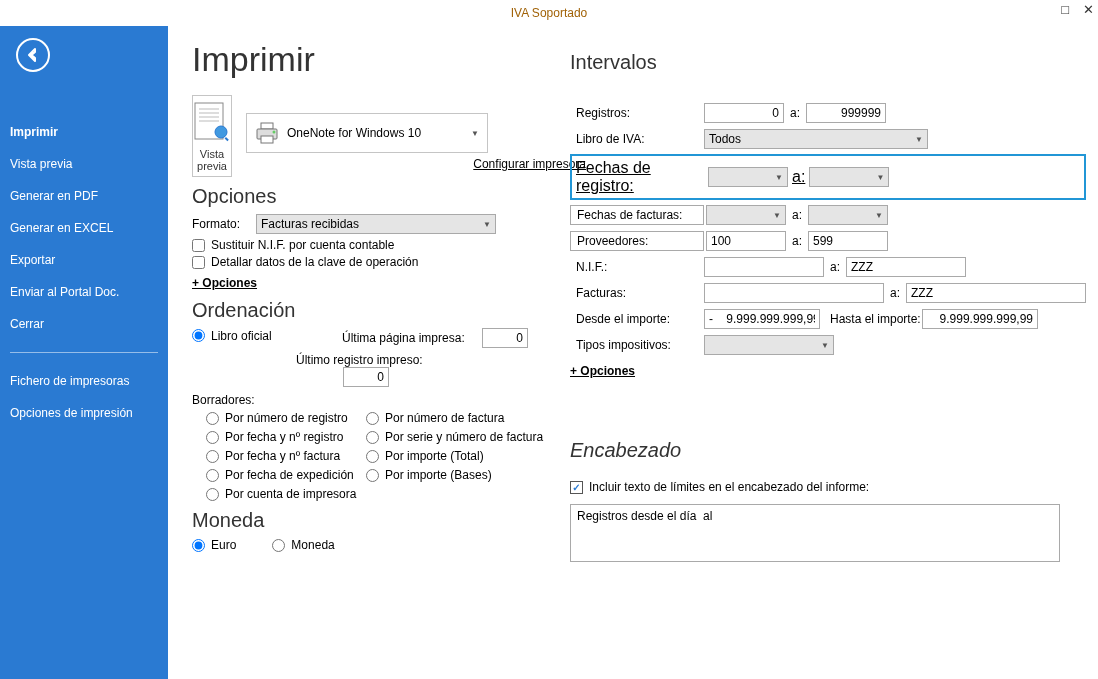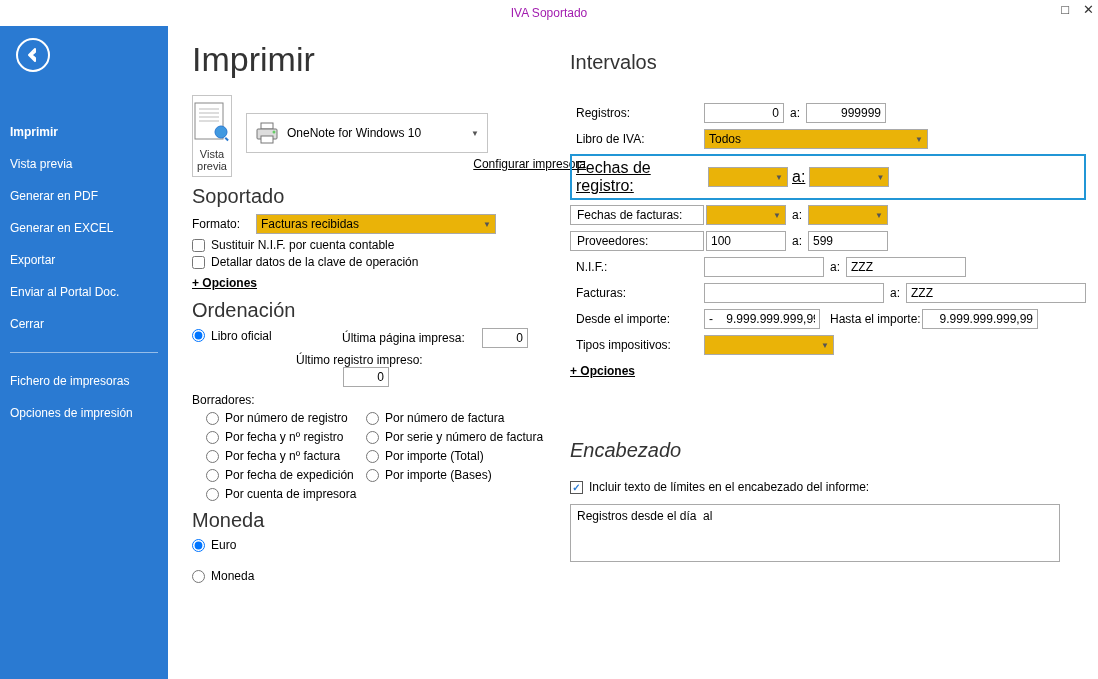--- a/index.html
+++ b/index.html
@@ -1,18 +1,18 @@
 <!DOCTYPE html>
 <html><head>
 <meta charset="utf-8">
 <style>
 * { box-sizing: border-box; margin: 0; padding: 0; font-family: "Segoe UI", Tahoma, sans-serif; }
 body { width: 1098px; height: 679px; background: #fff; overflow: hidden; display: flex; flex-direction: column; }
 .titlebar { height: 26px; display: flex; align-items: center; position: relative; }
-.titlebar .title { position: absolute; left: 50%; transform: translateX(-50%); font-size: 12px; color: #a21caf; }
+.titlebar .title { position: absolute; left: 50%; transform: translateX(-50%); font-size: 12px; color: #a16207; }
 .winbtns { position: absolute; right: 4px; top: 2px; display: flex; gap: 14px; }
 .winbtns span { font-size: 13px; cursor: pointer; color: #333; }
 .main { flex: 1; display: flex; }
 .sidebar { width: 168px; background: #2a7ad2; color: #fff; padding-top: 12px; }
 .back-btn { width: 34px; height: 34px; border: 2px solid #fff; border-radius: 50%; margin-left: 16px; display: flex; align-items: center; justify-content: center; cursor: pointer; }
 .back-btn svg { width: 16px; height: 18px; fill: #fff; }
 .side-items { margin-top: 44px; }
 .side-item { padding: 9px 10px 9px 10px; font-size: 12px; cursor: pointer; }
 .side-item:first-child { font-weight: 600; }
 .side-divider { border-top: 1px solid rgba(255,255,255,.5); margin: 12px 10px; }
@@ -39,21 +39,21 @@
 .link { font-size: 12px; text-decoration: underline; font-weight: 600; cursor: pointer; margin-top: 4px; display: inline-block; }
 .radio-row { display: flex; align-items: center; font-size: 12px; margin-bottom: 5px; }
 .radio-row input { margin-right: 6px; }
 .ord-grid { display: grid; grid-template-columns: 160px 180px; row-gap: 5px; font-size: 12px; margin-left: 14px; }
 .ord-grid label { display: flex; align-items: center; cursor: pointer; }
 .ord-grid input { margin-right: 6px; }
 .int-row { display: flex; align-items: center; font-size: 12px; margin-bottom: 4px; min-height: 22px; }
 .int-row .lbl { width: 134px; padding: 2px 6px; }
 .int-row .lbl.box { border: 1px solid #a9a9a9; }
 .int-row .a { margin: 0 6px; }
-.dd-input { border: 1px solid #a9a9a9; height: 20px; display: flex; align-items: center; position: relative; background: #eab308; cursor: pointer; }
+.dd-input { border: 1px solid #a9a9a9; height: 20px; display: flex; align-items: center; position: relative; background: #e5e5e5; cursor: pointer; }
 .dd-input .car { position: absolute; right: 4px; font-size: 8px; color: #555; }
 .hl { border: 2px solid #2196d6; padding: 3px 4px; display: flex; align-items: center; gap: 4px; margin-bottom: 4px; text-decoration: underline; }
 textarea { width: 490px; height: 58px; border: 1px solid #a9a9a9; font-size: 12px; padding: 4px 6px; resize: none; font-family: inherit; }
 .hdr-cb { display: flex; align-items: center; font-size: 12px; margin-bottom: 10px; cursor: pointer; }
 .hdr-cb .chk { width: 13px; height: 13px; border: 1px solid #555; margin-right: 6px; display: flex; align-items: center; justify-content: center; color: #2a7ad2; font-size: 10px; font-weight: bold; }
 .col-right .section { margin-top: -52px; }
 </style>
 </head>
 <body>
 
@@ -115,21 +115,21 @@
                   <rect x="6" y="14" width="12" height="7" fill="#fff" stroke="#777"></rect>
                   <circle cx="19" cy="10" r="1.5" fill="#6c6"></circle>
                 </svg>
               <span class="ptxt">OneNote for Windows 10</span>
               <span class="dd">▼</span>
             </div>
             <div class="config-link">Configurar impresora</div>
           </div>
         </div>
 
-        <h2>Soportado</h2>
+        <h2>Opciones</h2>
         <div class="row">
           <span class="lbl">Formato:</span>
           <div class="dd-input" style="width:240px; padding-left:4px;">
             <span>Facturas recibidas</span>
               <span class="car">▼</span>
           </div>
         </div>
         <label class="cb">
             <input type="checkbox" style="">
             <span>Sustituir N.I.F. por cuenta contable</span>
@@ -188,21 +188,21 @@
               <input type="radio" name="bor" style="">
               <span>Por importe (Bases)</span>
             </label>
           <label>
               <input type="radio" name="bor" style="">
               <span>Por cuenta de impresora</span>
             </label>
         </div>
 
         <h2>Moneda</h2>
-        <div style="display:flex; gap:12px; font-size:12px;flex-direction:column;">
+        <div style="display:flex; gap:36px; font-size:12px;">
           <label class="radio-row">
               <input type="radio" name="mon" checked="" style="">
               <span>Euro</span>
             </label>
           <label class="radio-row">
               <input type="radio" name="mon" style="">
               <span>Moneda</span>
             </label>
         </div>
       </div>

